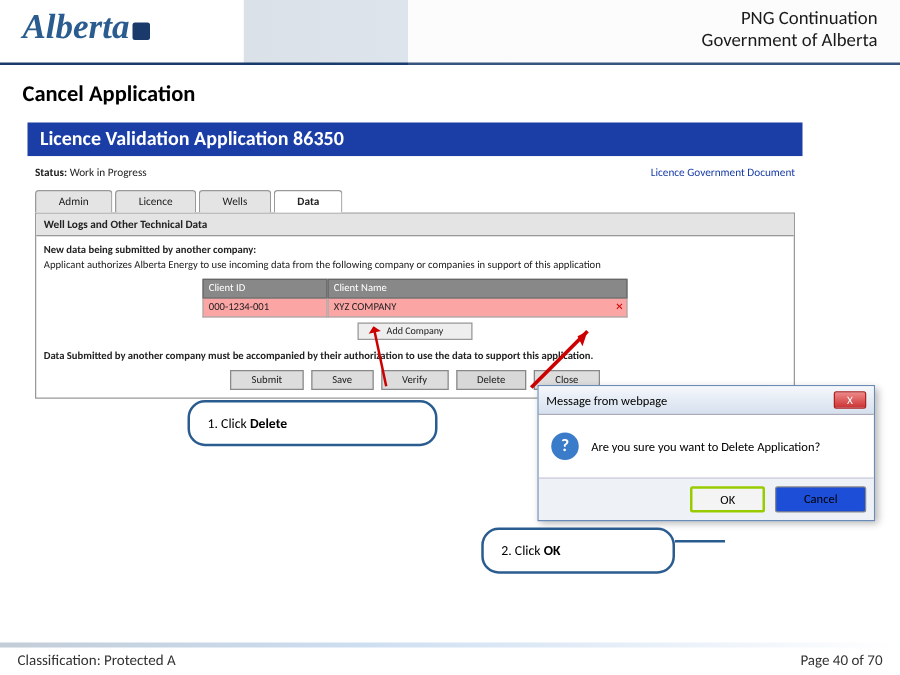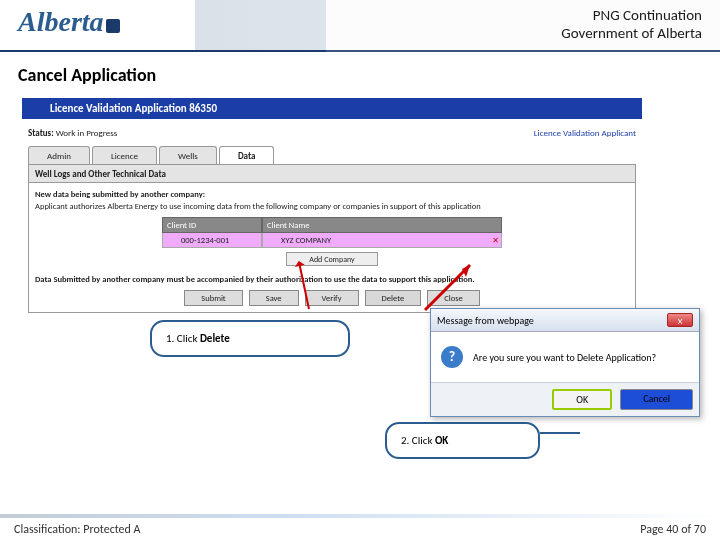--- a/index.html
+++ b/index.html
@@ -10,21 +10,21 @@
   .logo { position: absolute; left: 18px; top: 6px; font-family: Georgia, serif; font-style: italic; font-size: 28px; color: #2a5c8f; font-weight: bold; }
   .logo-dot { display: inline-block; width: 14px; height: 14px; background: #1a3a6b; border-radius: 2px; position: relative; top: 2px; margin-left: 2px; }
   .header-stripe { position: absolute; left: 195px; top: 0; right: 0; height: 52px; background: linear-gradient(to right, #0a3560 0%, #1a4a80 25%, #e8e8e8 25%, #e8e8e8 100%); opacity: 0.15; }
   .header-right { position: absolute; right: 18px; top: 6px; text-align: right; font-size: 15px; color: #1a1a1a; }
 
   
   .section-title { font-size: 18px; font-weight: bold; color: #000; padding: 12px 18px 8px; }
 
   
   .shot { margin: 4px 22px 0 22px; width: 620px; position: relative; }
-  .shot-banner { background: #1a3da6; color: #fff; font-size: 11px; font-weight: bold; padding: 4px 28px; }
+  .shot-banner { background: #1a3da6; color: #fff; font-size: 16px; font-weight: bold; padding: 4px 10px; }
   .shot-body { background: #fff; padding: 8px 6px 6px; font-size: 9px; color: #222; }
   .status-row { display: flex; justify-content: space-between; margin-bottom: 8px; }
   .status-left { font-weight: bold; }
   .status-left .val { font-weight: normal; }
   .status-link { color: #1a3da6; font-size: 9px; }
 
   
   .tabs { display: flex; gap: 0; margin-bottom: 0; }
   .tab { background: #e4e4e4; border: 1px solid #999; border-bottom: none; padding: 3px 18px; font-size: 9px; border-radius: 3px 3px 0 0; margin-right: 2px; }
   .tab.active { background: #fff; font-weight: bold; text-align: center; }
@@ -34,21 +34,21 @@
   .desc { font-size: 8.5px; margin-bottom: 2px; }
   .desc .b { font-weight: bold; }
 
   
   .mini-table { margin: 6px auto 4px; width: 340px; }
   .mt-head { display: flex; }
   .mt-head > div { background: #888; color: #fff; font-size: 8.5px; padding: 2px 4px; border: 1px solid #666; }
   .mt-head > div:first-child { width: 100px; }
   .mt-head > div:last-child { flex: 1; }
   .mt-row { display: flex; }
-  .mt-row > div { background: #f0abfc; border: 1px solid #aaa; font-size: 8.5px; padding: 2px 18px; border-top: none; }
+  .mt-row > div { background: #fca5a5; border: 1px solid #aaa; font-size: 8.5px; padding: 2px 4px; border-top: none; }
   .mt-row > div:first-child { width: 100px; }
   .mt-row > div:last-child { flex: 1; position: relative; }
   .del-x { position: absolute; right: 2px; top: 2px; font-size: 8px; color: #c00; }
   .add-btn { display: block; margin: 4px auto 0; width: 92px; font-size: 8px; padding: 1px; background: #eee; border: 1px solid #999; text-align: center; }
 
   .auth-line { font-size: 8.5px; font-weight: bold; margin: 8px 0 6px; }
 
   
   .actions { display: flex; gap: 6px; justify-content: center; margin: 4px 0 0; }
   .act-btn { background: #ddd; border: 1px solid #888; font-size: 8.5px; padding: 2px 16px; }
@@ -102,21 +102,21 @@
 <div class="section-title">Cancel Application</div>
 
 <div class="shot">
   <div class="shot-banner">Licence Validation Application 86350</div>
   <div class="shot-body">
     <div class="status-row">
       <div class="status-left">
         <span>Status:</span>
         <span class="val">Work in Progress</span>
       </div>
-      <div class="status-link">Licence Validation Applicant</div>
+      <div class="status-link">Licence Government Document</div>
     </div>
 
     <div class="tabs">
       <div class="tab">Admin</div>
       <div class="tab">Licence</div>
       <div class="tab">Wells</div>
       <div class="tab active">Data</div>
     </div>
     <div class="tab-content">
       <div class="tab-subhead">Well Logs and Other Technical Data</div>

